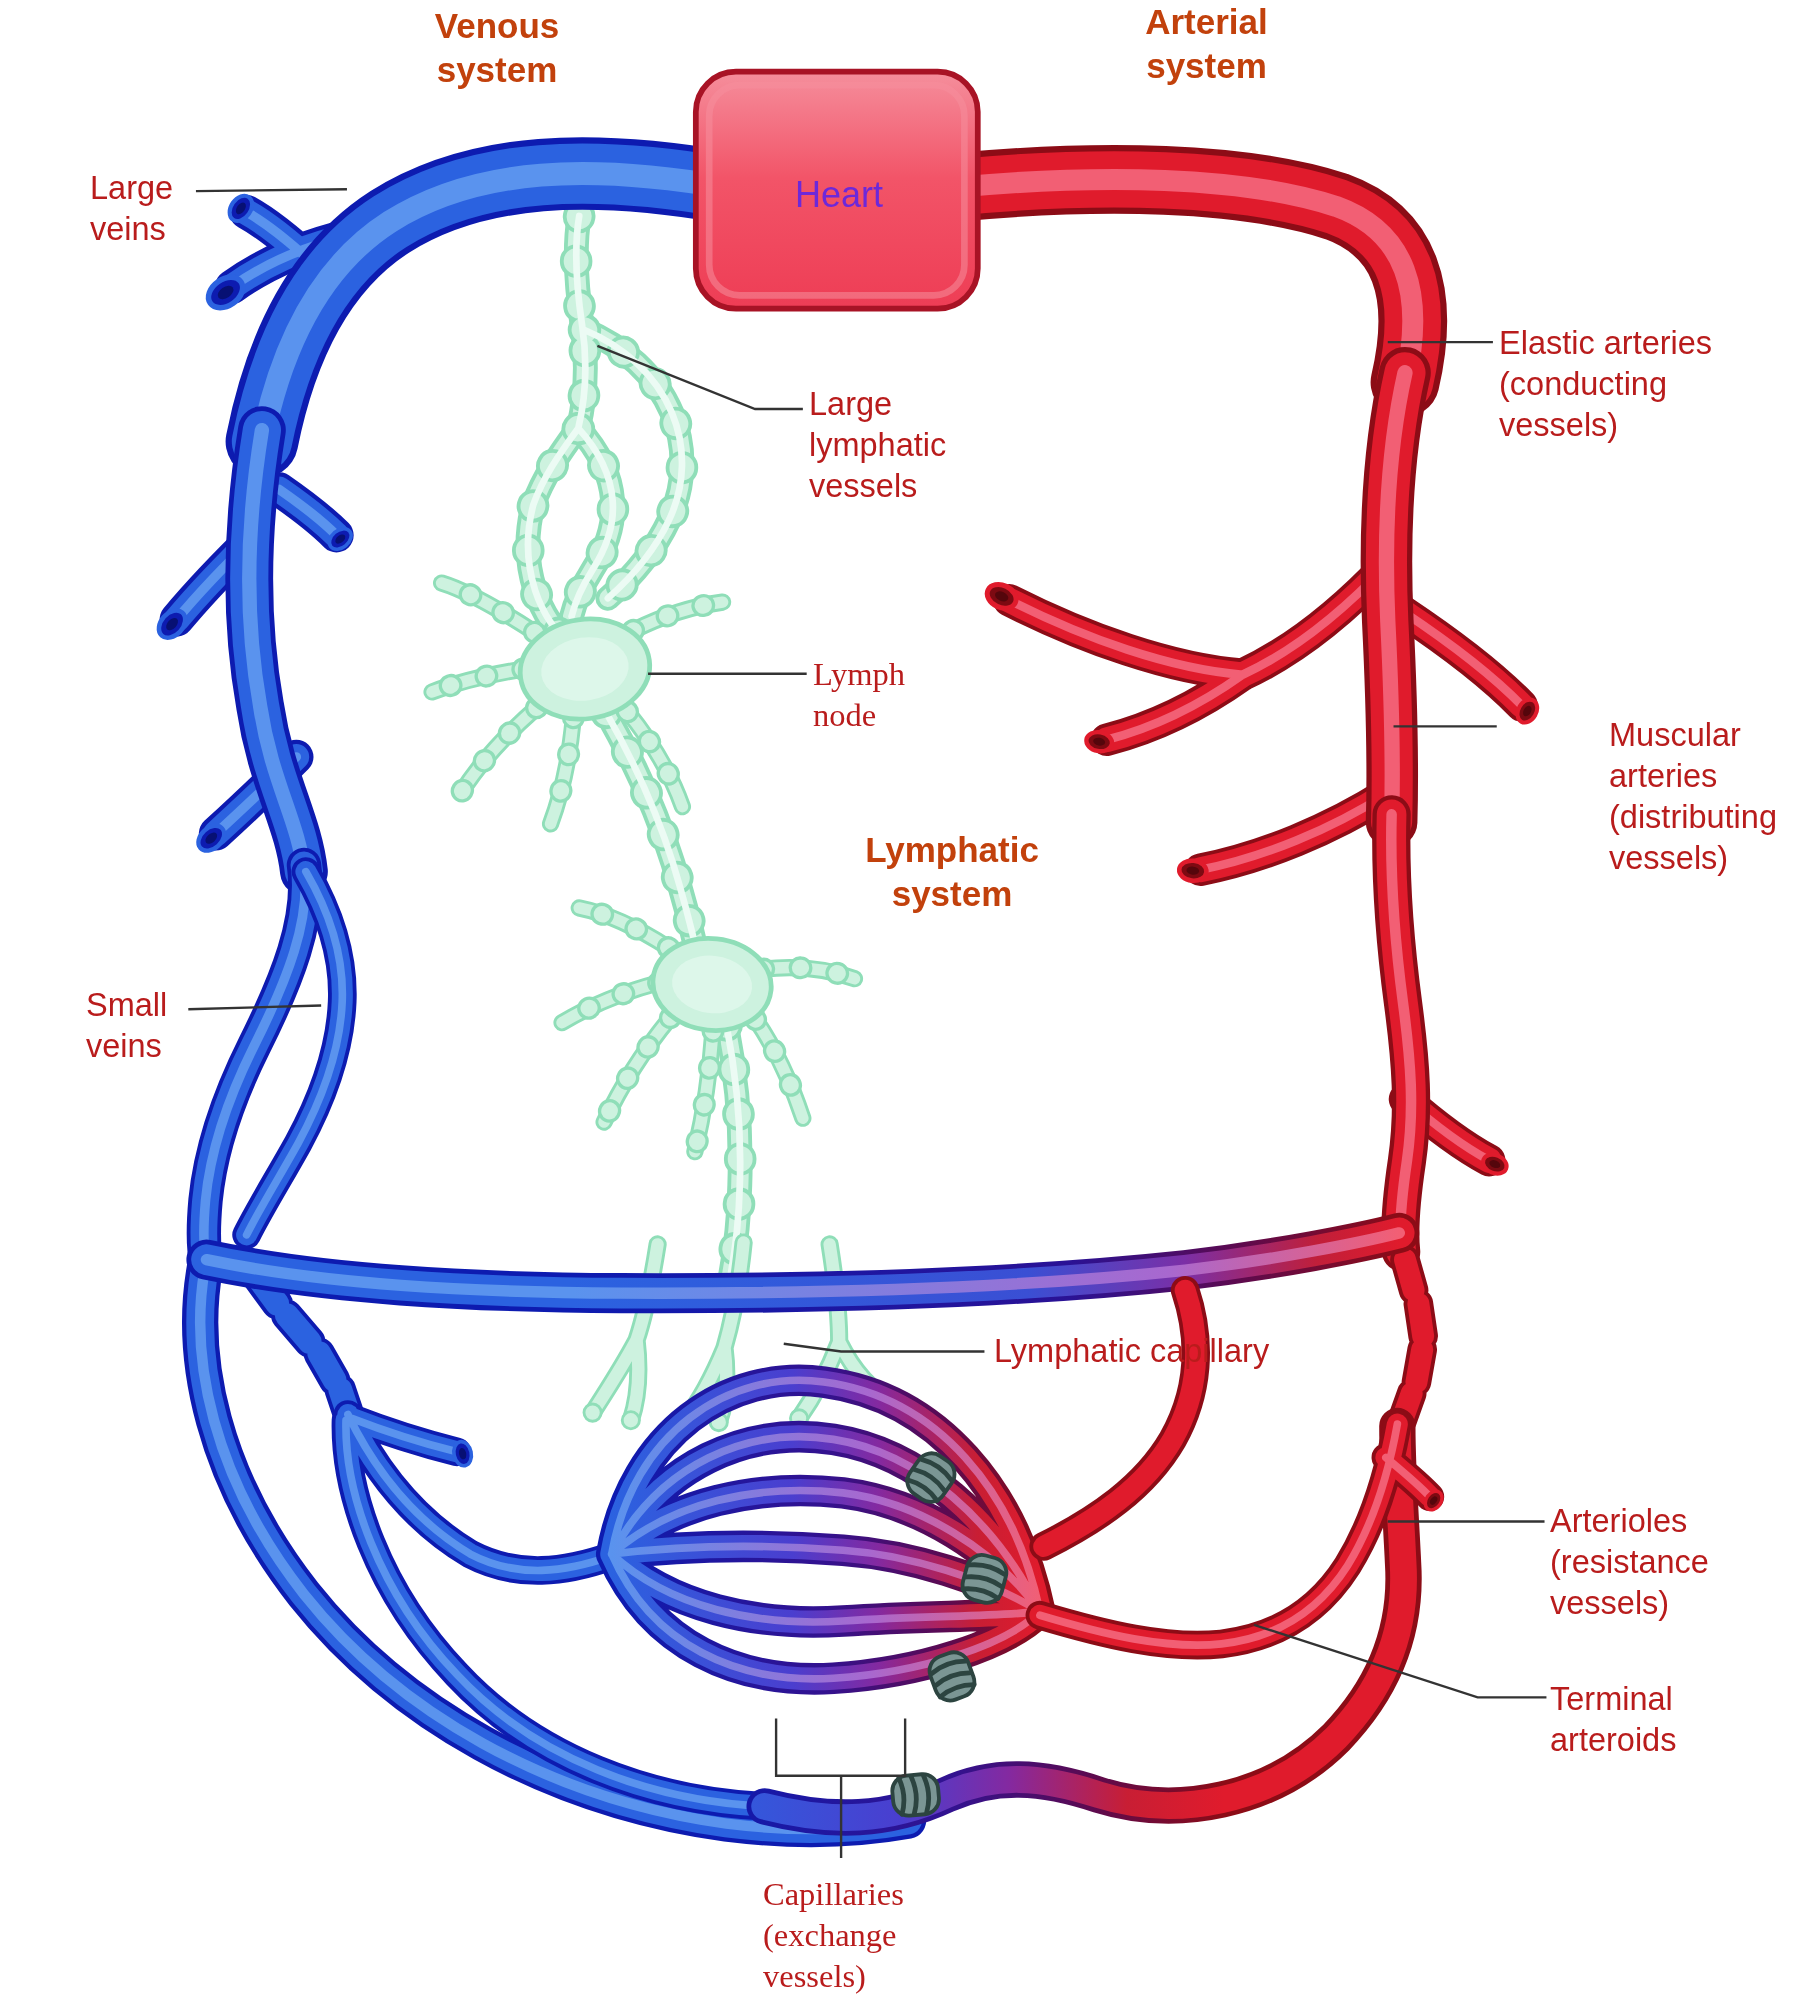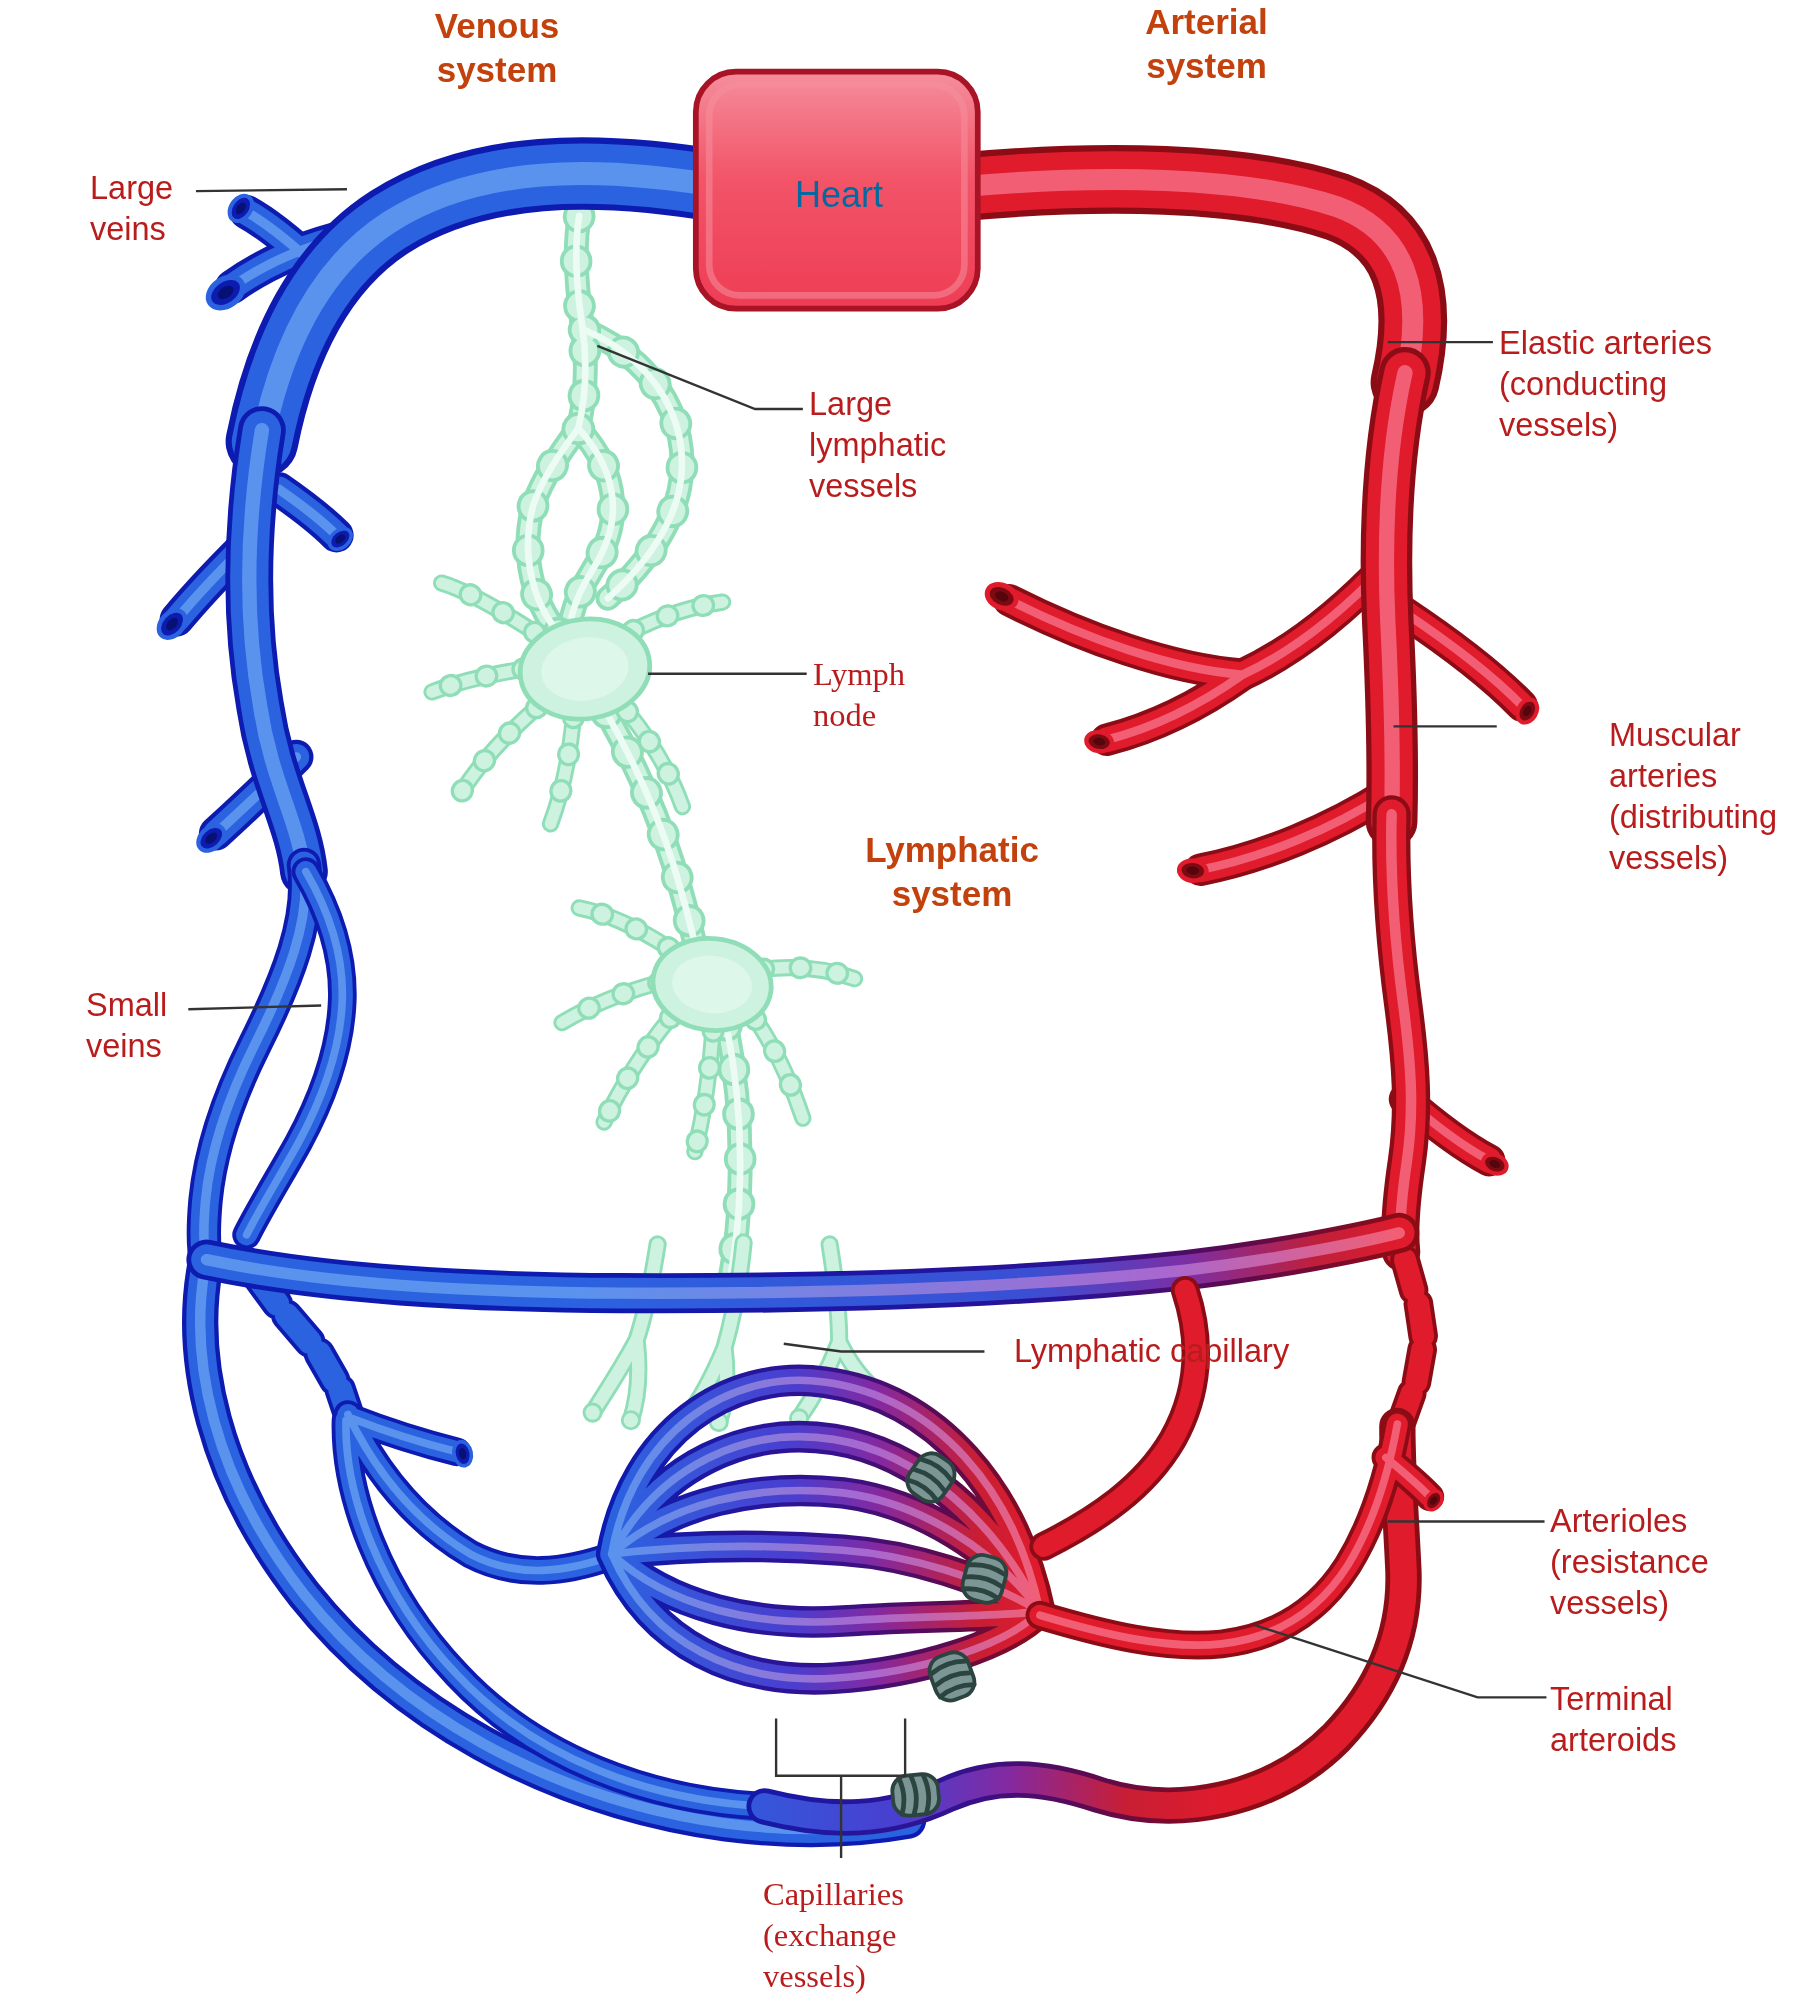--- a/index.html
+++ b/index.html
@@ -247,33 +247,33 @@
     <path class="lead" d="M 1452 1592 L 1616 1592"></path>
     <path class="lead" d="M 1312 1700 L 1546 1776 L 1618 1776"></path>
     <path class="lead" d="M 812 1798 L 812 1858 L 947 1858 L 947 1798 M 880 1858 L 880 1944"></path>
   </g>
 </svg>
 
 <div class="lbl bold" style="left:411px;top:3.8px;width:172px;">Venous
 system</div>
 <div class="lbl bold" style="left:1111px;top:0px;width:191px;">Arterial
 system</div>
-<div class="lbl center" style="left:760px;top:172px;width:158px;font-size:36px;color:#0369a1;">Heart</div>
+<div class="lbl center" style="left:760px;top:172px;width:158px;font-size:36px;color:#6d28d9;">Heart</div>
 <div class="lbl" style="left:90px;top:168px;">Large
 veins</div>
 <div class="lbl" style="left:86px;top:985px;">Small
 veins</div>
 <div class="lbl" style="left:809px;top:384px;">Large
 lymphatic
 vessels</div>
 <div class="lbl" style="left:813px;top:654px;font-family:Liberation Serif, serif;">Lymph
 node</div>
 <div class="lbl bold" style="left:843px;top:828px;width:218px;">Lymphatic
 system</div>
-<div class="lbl" style="left:994px;top:1331px;margin-left:20px;">Lymphatic capillary</div>
+<div class="lbl" style="left:994px;top:1331px;">Lymphatic capillary</div>
 <div class="lbl" style="left:1499px;top:323px;">Elastic arteries
 (conducting
 vessels)</div>
 <div class="lbl" style="left:1577px;top:715px;margin-left:32px;">Muscular arteries
 (distributing
 vessels)</div>
 <div class="lbl" style="left:1550px;top:1501px;">Arterioles
 (resistance
 vessels)</div>
 <div class="lbl" style="left:1550px;top:1679px;">Terminal

